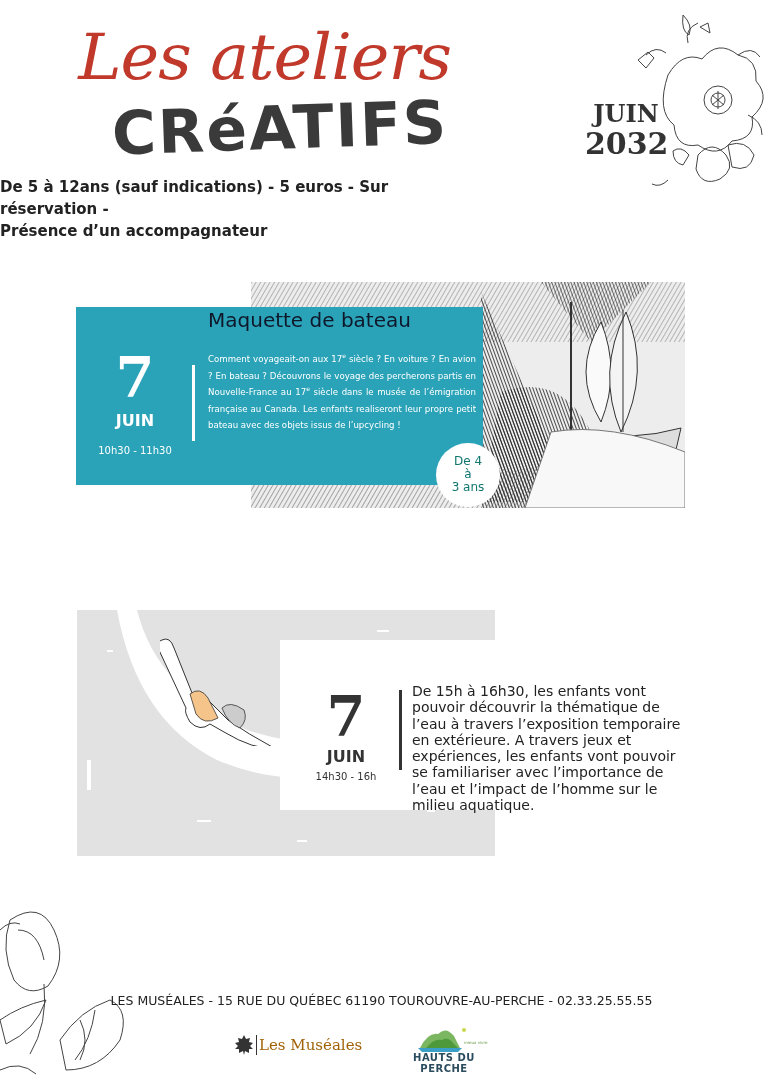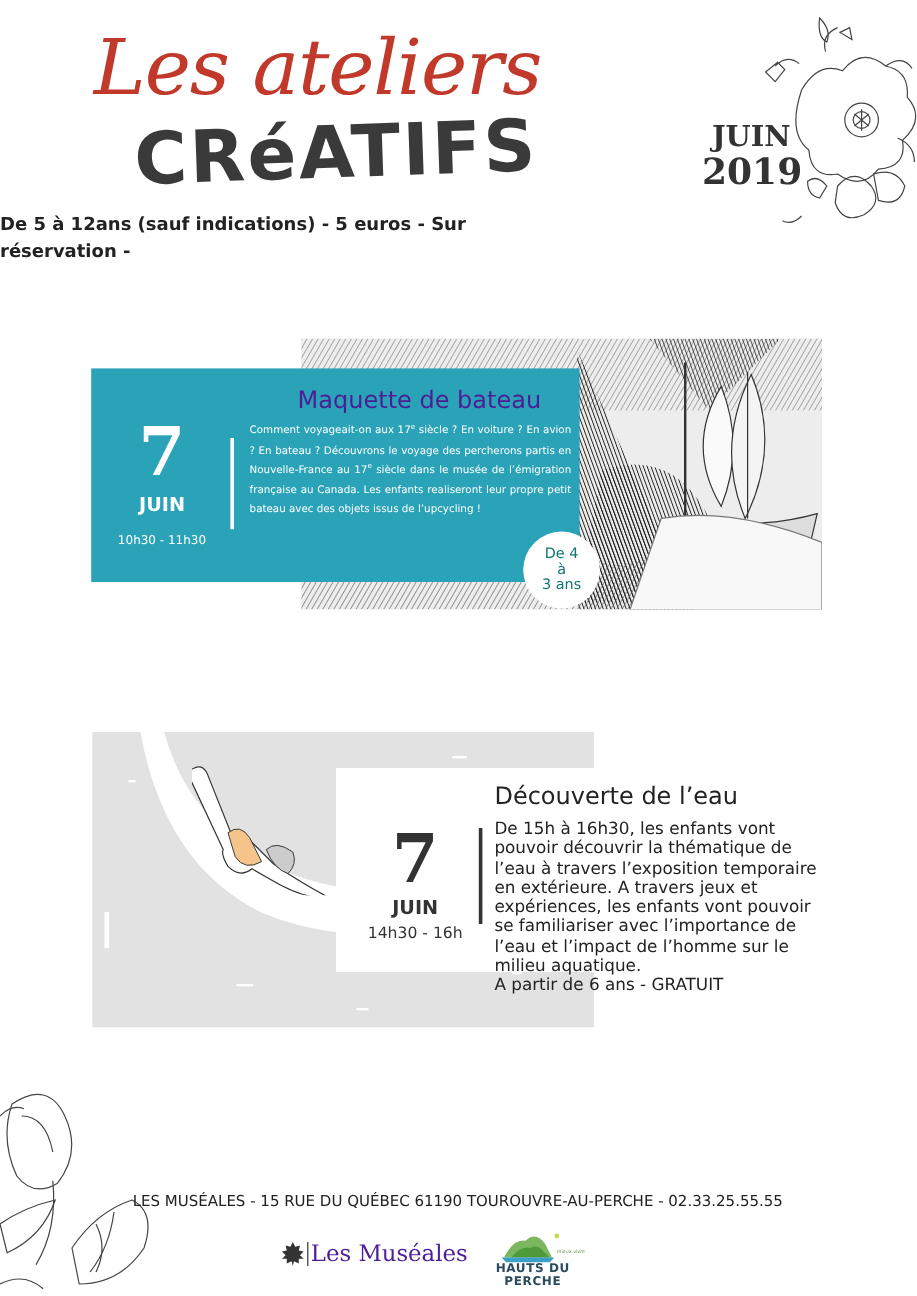--- a/index.html
+++ b/index.html
@@ -49,22 +49,22 @@
   .c1-month {
     position: absolute; left: 0; top: 104px; width: 118px; text-align: center;
     font-weight: bold; font-size: 16px; color: #fff;
   }
   .c1-time {
     position: absolute; left: 0; top: 138px; width: 118px; text-align: center;
     font-size: 10px; color: #fff;
   }
   .c1-divider { position: absolute; left: 116px; top: 58px; width: 3px; height: 76px; background: #fff; }
   .c1-title {
-    position: absolute; left: 132px; top: 13px; width: 270px;
-    font-family: "DejaVu Sans", sans-serif; font-size: 20px; line-height: 26px; color: #4c1d95; font-weight: normal; margin-left: 40px;
+    position: absolute; left: 132px; top: 0; width: 270px;
+    font-family: "DejaVu Sans", sans-serif; font-size: 20px; line-height: 26px; color: #0f172a; font-weight: normal;
   }
   .c1-desc {
     position: absolute; left: 132px; top: 44px; width: 268px;
     font-family: "DejaVu Sans", sans-serif; font-size: 8.6px; line-height: 16.5px; color: #fff; text-align: justify;
   }
   .c1-desc sup { font-size: 6px; vertical-align: super; line-height: 0; }
   .age-badge {
     position: absolute; left: 436px; top: 443px; width: 64px; height: 64px; border-radius: 50%;
     background: #fff; text-align: center; font-size: 12px; line-height: 13px; color: #0f766e;
     padding-top: 12px;
@@ -80,60 +80,61 @@
   .c2-day {
     position: absolute; left: 20px; top: 48px; width: 92px; text-align: center;
     font-family: "DejaVu Serif", serif; font-weight: bold; font-size: 56px; line-height: 56px; color: #333;
   }
   .c2-month {
     position: absolute; left: 20px; top: 107px; width: 92px; text-align: center;
     font-weight: bold; font-size: 16px; color: #333;
   }
   .c2-time {
     position: absolute; left: 20px; top: 131px; width: 92px; text-align: center;
-    font-size: 13px; color: #333;
+    font-size: 10px; color: #333;
   }
   .c2-divider { position: absolute; left: 119px; top: 50px; width: 3px; height: 80px; background: #333; }
   .c2-title {
     position: absolute; left: 132px; top: 10px; width: 270px;
     font-family: "DejaVu Sans", sans-serif; font-size: 20px; line-height: 26px; color: #222;
   }
   .c2-desc {
     position: absolute; left: 132px; top: 43px; width: 272px;
     font-family: "DejaVu Sans", sans-serif; font-size: 14px; line-height: 16.3px; color: #222;
   }
   .diver { position: absolute; left: 160px; top: 636px; width: 120px; height: 110px; }
 
   
   .address {
     position: absolute; left: 0; top: 993px; width: 763px; text-align: center;
     font-family: "DejaVu Sans", sans-serif; font-size: 12.5px; color: #222; letter-spacing: 0px;
   }
   .logo-museales { position: absolute; left: 234px; top: 1033px; height: 24px; display: flex; align-items: center; }
   .logo-museales .leaf { width: 20px; height: 22px; }
   .logo-museales .bar { width: 1px; height: 20px; background: #333; margin: 0 2px 0 2px; }
-  .logo-museales .txt { font-family: "DejaVu Serif", serif; font-size: 19px; color: #4c1d95; }
+  .logo-museales .txt { font-family: "DejaVu Serif", serif; font-size: 15px; color: #a16207; }
   .logo-hauts { position: absolute; left: 392px; top: 1026px; width: 104px; height: 44px; }
   .logo-hauts .txt {
     position: absolute; left: 0; top: 26px; width: 104px; text-align: center;
     font-weight: bold; font-size: 10px; color: #2b4c5e; letter-spacing: 0.5px;
   }
 </style>
 </head>
 <body>
 
 <div class="title-script">Les ateliers</div>
 <div class="title-bold">CRéATIFS</div>
 <div class="subtitle">
   <div>De 5 à 12ans (sauf indications) - 5 euros - Sur réservation -</div>
+  <div>Présence d’un accompagnateur</div>
 </div>
 
 <div class="month-block">
   <div class="m">JUIN</div>
-  <div class="y">2019</div>
+  <div class="y">2032</div>
 </div>
 
 <svg class="floral-top" viewBox="0 0 136 200" fill="none" stroke="#444" stroke-width="1">
   <path d="M10 55 l10 -8 l6 6 l-8 10 z M18 50 q10 -10 20 -2"></path>
   <path d="M55 10 q10 10 6 20 q-8 -4 -6 -20z M72 22 l8 -4 l2 10 z M60 38 q-4 -14 10 -20"></path>
   <path d="M40 70 q14 -24 34 -16 q16 -20 36 -4 q20 4 18 26 q16 18 -4 36 q4 22 -20 24 q-14 18 -34 4 q-22 4 -24 -20 q-18 -14 -6 -50z"></path>
   <circle cx="90" cy="95" r="14"></circle>
   <circle cx="90" cy="95" r="7"></circle>
   <path d="M84 90 l12 10 M96 90 l-12 10 M90 86 v18"></path>
   <path d="M70 150 q14 -16 28 0 q10 14 -6 24 q-18 8 -24 -10z"></path>
@@ -200,24 +201,22 @@
   <path d="M2 4 q8 -4 12 8 l20 50 q6 6 14 2 l20 20 q20 14 46 28 q-20 2 -50 -16 l-14 -8 q-10 8 -20 -2 q-6 -10 -4 -14 l-28 -60 q-2 -6 4 -8z" fill="#fff" stroke="#333" stroke-width="1"></path>
   <path d="M30 58 q10 -8 18 4 l10 20 q-14 8 -22 -4z" fill="#f5c48a" stroke="#333" stroke-width="0.8"></path>
   <path d="M62 72 q8 -8 22 2 q4 10 -4 18 q-12 -4 -18 -20z" fill="#ccc" stroke="#333" stroke-width="0.8"></path>
 </svg>
 
 <div class="white-panel">
   <div class="c2-day">7</div>
   <div class="c2-month">JUIN</div>
   <div class="c2-time">14h30 - 16h</div>
   <div class="c2-divider"></div>
-  <div class="c2-title">Découverte de l’eau</div>
   <div class="c2-desc">
     <div>De 15h à 16h30, les enfants vont pouvoir découvrir la thématique de l’eau à travers l’exposition temporaire en extérieure. A travers jeux et expériences, les enfants vont pouvoir se familiariser avec l’importance de l’eau et l’impact de l’homme sur le milieu aquatique.</div>
-    <div>A partir de 6 ans - GRATUIT</div>
   </div>
 </div>
 
 <svg class="floral-bottom" viewBox="0 0 140 180" fill="none" stroke="#444" stroke-width="1">
   <path d="M10 20 q30 -20 44 10 q14 30 -6 56 q-20 12 -34 -6 q-14 -30 -4 -60z"></path>
   <path d="M18 30 q20 0 26 30 M0 30 q10 -10 20 -6"></path>
   <path d="M44 84 q4 40 -14 70"></path>
   <path d="M0 120 q20 -14 46 -20 q-10 30 -40 44z"></path>
   <path d="M60 140 q20 -30 50 -40 q20 10 10 40 q-20 30 -54 30z"></path>
   <path d="M80 120 q10 20 0 40 M95 110 q-4 30 -20 50"></path>

